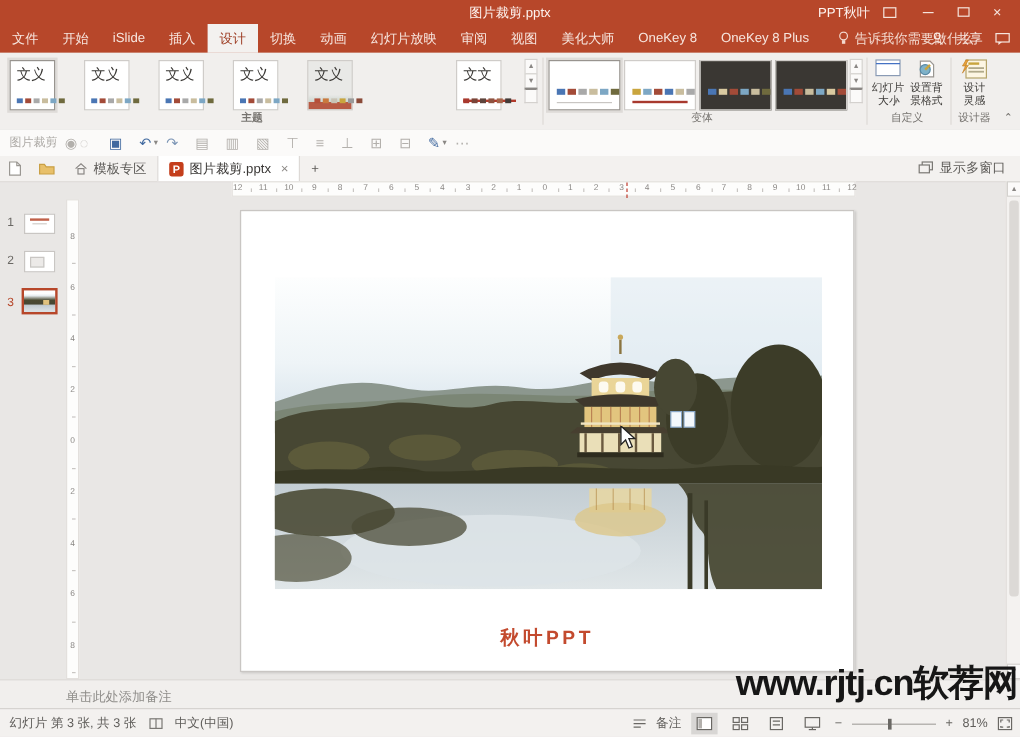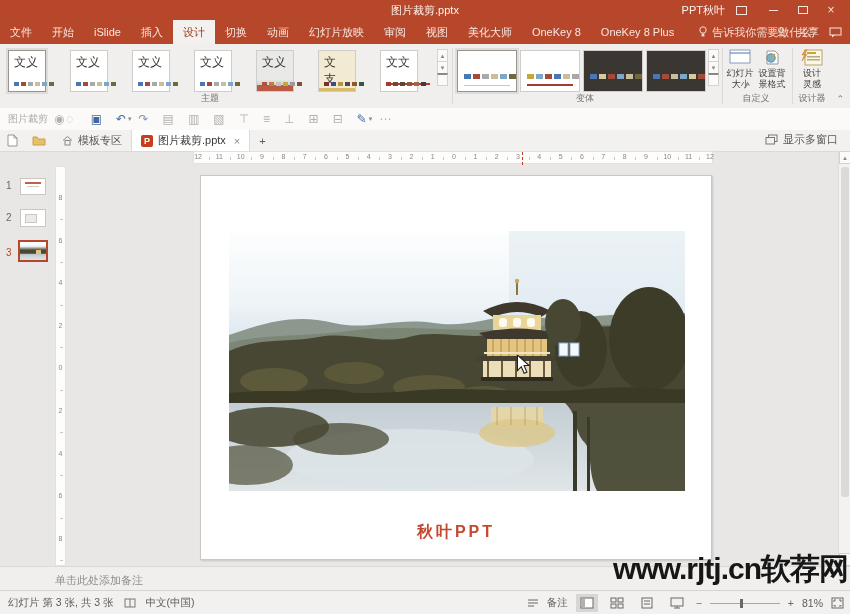--- a/index.html
+++ b/index.html
@@ -191,48 +191,38 @@
     <div class="txt">文义</div>
     <div class="chips">
         <i style="background: rgb(181, 80, 58);"></i>
         <i style="background: rgb(201, 121, 62);"></i>
         <i style="background: rgb(201, 195, 181);"></i>
         <i style="background: rgb(201, 165, 62);"></i>
         <i style="background: rgb(154, 154, 154);"></i>
         <i style="background: rgb(138, 74, 56);"></i>
       </div>
     </div>
-  <div class="thumb" style="left:318px;background:#d9ba6b;">
-    <div class="txt" style="background:#f2ead2;display:inline-block;padding-right:8px;">文支</div>
-    <div class="chips">
-        <i style="background: rgb(122, 46, 46);"></i>
-        <i style="background: rgb(62, 74, 138);"></i>
-        <i style="background: rgb(181, 149, 62);"></i>
-        <i style="background: rgb(74, 74, 74);"></i>
-        <i style="background: rgb(138, 90, 46);"></i>
-        <i style="background: rgb(46, 90, 68);"></i>
-      </div></div>
   <div class="thumb" style="left:380px;">
     <div class="txt">文文</div>
     <div class="underline"></div>
     <div class="chips">
         <i style="background: rgb(168, 57, 46);"></i>
         <i style="background: rgb(122, 68, 56);"></i>
         <i style="background: rgb(95, 68, 60);"></i>
         <i style="background: rgb(143, 83, 64);"></i>
         <i style="background: rgb(165, 101, 74);"></i>
         <i style="background: rgb(67, 59, 56);"></i>
       </div>
     </div>
   <div class="scrollcol" style="left:437px;">
     <b>▴</b>
     <b>▾</b>
     <b style="border-top:2px solid #8a8784;line-height:9px;"></b>
   </div>
-  <div class="grouplabel" style="left:150px;width:120px;">主题</div>
+  <div class="grouplabel" style="left:150px;width:120px;font-weight:bold;">主题</div>
   <div class="vsep" style="left:452px;"></div>
 
   <div class="vthumb sel" style="left:457px;border:1px solid #98948f;box-shadow:0 0 0 2px #dedbd8;">
     <div class="chips">
         <i style="background: rgb(74, 118, 180);"></i>
         <i style="background: rgb(163, 75, 56);"></i>
         <i style="background: rgb(169, 169, 169);"></i>
         <i style="background: rgb(201, 189, 158);"></i>
         <i style="background: rgb(125, 167, 196);"></i>
         <i style="background: rgb(111, 106, 62);"></i>

